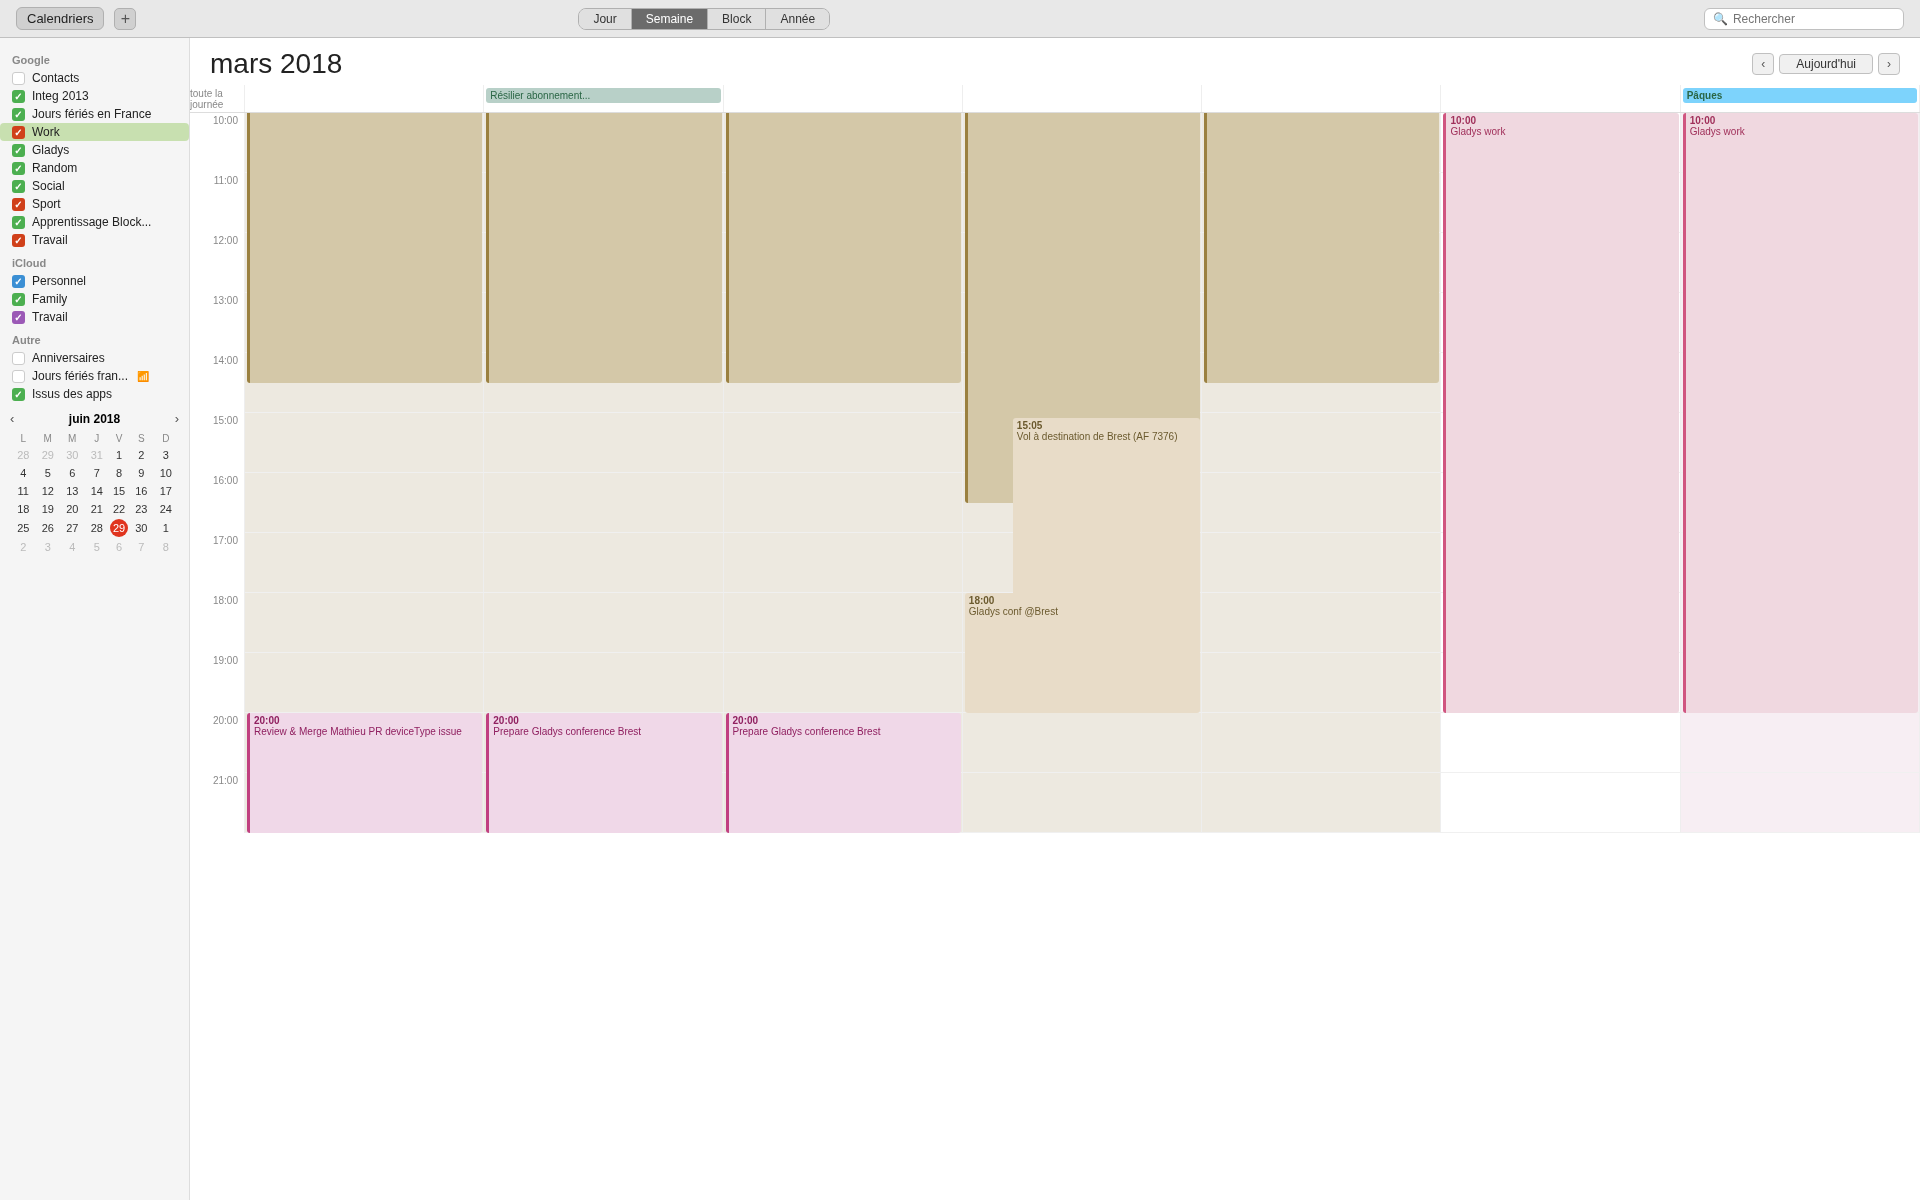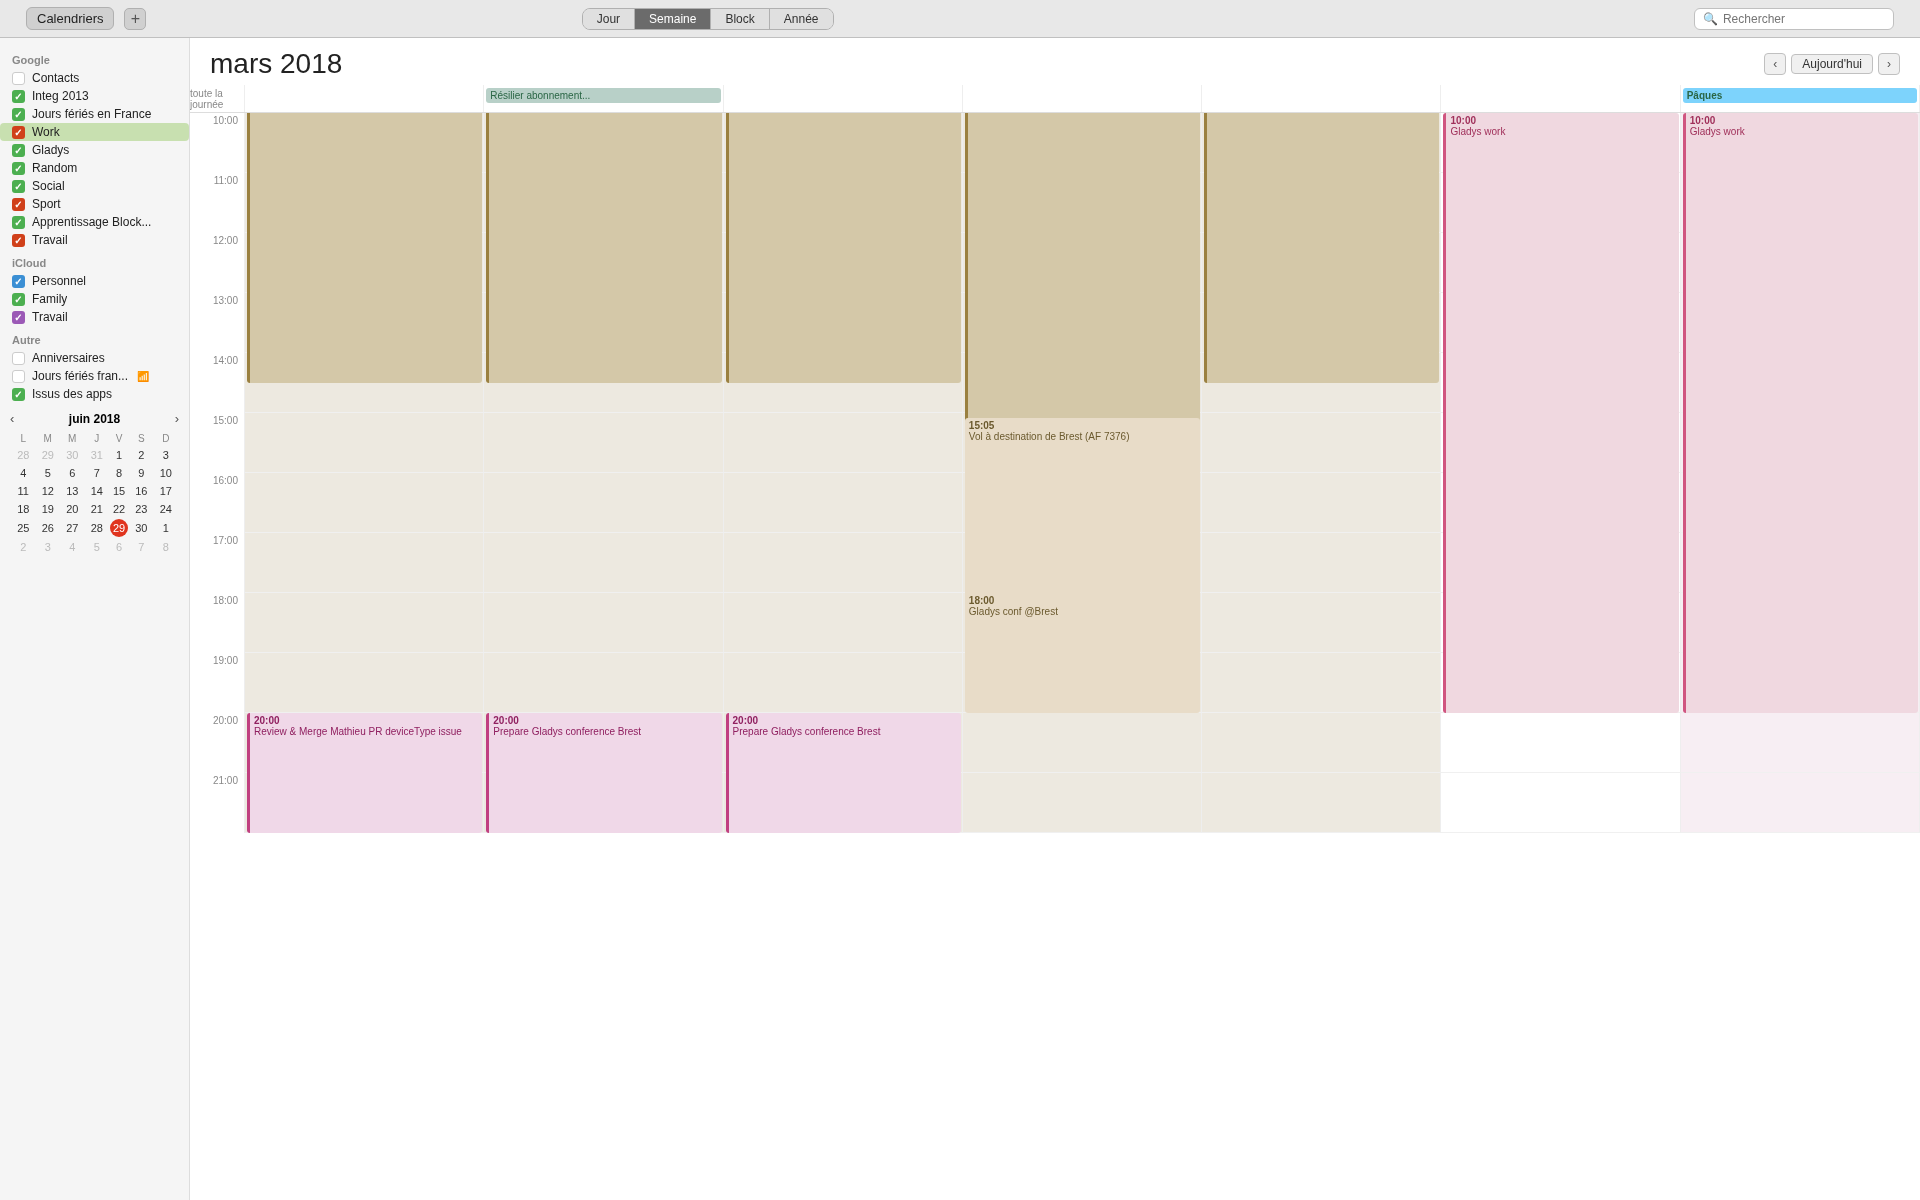--- a/index.html
+++ b/index.html
@@ -1,19 +1,19 @@
 <!DOCTYPE html>
 <html><head>
   <meta charset="utf-8">
   <style>
     * { box-sizing: border-box; margin: 0; padding: 0; }
     body { font-family: -apple-system, BlinkMacSystemFont, 'Helvetica Neue', Arial, sans-serif; font-size: 12px; background: #f0f0f0; display: flex; flex-direction: column; height: 100vh; overflow: hidden; }
 
     
-    #topbar { display: flex; align-items: center; background: #e8e8e8; border-bottom: 1px solid #c0c0c0; padding: 6px 26px; height: 38px; gap: 10px; }
+    #topbar { display: flex; align-items: center; background: #e8e8e8; border-bottom: 1px solid #c0c0c0; padding: 6px 16px; height: 38px; gap: 10px; }
     #calendriers-btn { display: flex; align-items: center; gap: 5px; background: #d0d0d0; border: 1px solid #b0b0b0; border-radius: 6px; padding: 3px 10px; cursor: pointer; font-size: 13px; font-weight: 500; color: #222; }
     #add-btn { width: 22px; height: 22px; border-radius: 5px; background: #d0d0d0; border: 1px solid #b0b0b0; display: flex; align-items: center; justify-content: center; cursor: pointer; font-size: 16px; color: #555; }
     #view-switcher { display: flex; border: 1px solid #b0b0b0; border-radius: 8px; overflow: hidden; margin: 0 auto; }
     .view-btn { padding: 3px 14px; background: #e0e0e0; border: none; border-right: 1px solid #b0b0b0; cursor: pointer; font-size: 12px; color: #333; }
     .view-btn:last-child { border-right: none; }
     .view-btn.active { background: #6b6b6b; color: #fff; }
     #search-box { display: flex; align-items: center; background: #fff; border: 1px solid #c0c0c0; border-radius: 6px; padding: 3px 8px; gap: 5px; width: 200px; margin-left: auto; }
     #search-icon { color: #999; font-size: 12px; }
 
     
@@ -38,21 +38,21 @@
     .mini-cal-grid th { font-size: 10px; color: #888; text-align: center; padding: 1px 2px; font-weight: 500; }
     .mini-cal-grid td { font-size: 11px; text-align: center; padding: 2px 2px; cursor: pointer; border-radius: 50%; color: #333; }
     .mini-cal-grid td.today { background: #e0341e; color: #fff; border-radius: 50%; width: 18px; height: 18px; display: table-cell; }
 
     
     #calendar { flex: 1; display: flex; flex-direction: column; overflow: hidden; background: #fff; }
     #cal-header { display: flex; align-items: center; padding: 10px 20px 5px 20px; gap: 10px; }
     #cal-title { font-size: 28px; font-weight: 300; color: #222; flex: 1; }
     #today-btn { display: flex; align-items: center; gap: 5px; }
     .nav-arrow { width: 22px; height: 22px; border: 1px solid #c0c0c0; border-radius: 4px; background: #f0f0f0; cursor: pointer; display: flex; align-items: center; justify-content: center; font-size: 12px; color: #555; }
-    .today-label { border: 1px solid #c0c0c0; border-radius: 4px; background: #f0f0f0; padding: 2px 10px; font-size: 12px; cursor: pointer; color: #333; }
+    .today-label { border: 1px solid #c0c0c0; border-radius: 4px; background: #f0f0f0; padding: 2px 16px; font-size: 12px; cursor: pointer; color: #333; }
 
     
     #week-grid { flex: 1; display: flex; flex-direction: column; overflow: hidden; }
     #day-headers { display: grid; grid-template-columns: 55px repeat(7, 1fr); border-bottom: 1px solid #ddd; background: #fff; }
     .day-header-empty { border-right: 1px solid #eee; }
     .day-header { text-align: center; padding: 5px 0; font-size: 12px; color: #888; border-right: 1px solid #eee; }
     .day-header .day-name { font-size: 11px; color: #888; }
 
     
     #allday-row { display: grid; grid-template-columns: 55px repeat(7, 1fr); border-bottom: 1px solid #ddd; min-height: 28px; }
@@ -65,21 +65,21 @@
     #time-grid { display: grid; grid-template-columns: 55px repeat(7, 1fr); position: relative; }
     .time-label { font-size: 10px; color: #888; text-align: right; padding-right: 6px; height: 60px; border-right: 1px solid #eee; display: flex; align-items: flex-start; justify-content: flex-end; padding-top: 2px; }
     .time-cell { border-right: 1px solid #eee; border-bottom: 1px solid #f0f0f0; height: 60px; position: relative; }
 
     
     .cal-event { position: absolute; left: 2px; right: 2px; border-radius: 3px; padding: 2px 4px; font-size: 10px; overflow: hidden; z-index: 3; }
     .cal-event .evt-time { font-weight: 600; display: block; }
     .cal-event .evt-title { display: block; }
     .event-bulldoz { background: #d4c8a8; color: #6b5a2e; border-left: 3px solid #9a8040; }
     .event-gladys-work { background: #f0d8e0; color: #a0305a; border-left: 3px solid #d05580; }
-    .event-vol { background: #e8dcc8; color: #6b5a2e; }
+    .event-vol { background: #e8dcc8; color: #6b5a2e; margin-left: 48px; }
     .event-gladys-conf { background: #e8dcc8; color: #6b5a2e; }
     .event-review { background: #f0d8e8; color: #902060; border-left: 3px solid #c04080; }
     .event-prepare { background: #f0d8e8; color: #902060; border-left: 3px solid #c04080; }
     .event-call { background: #f0d8e8; color: #902060; border-left: 3px solid #c04080; }
     .event-pierre { background: #f0d8e8; color: #902060; }
   </style>
 </head>
 <body>
 
 <div id="topbar">

